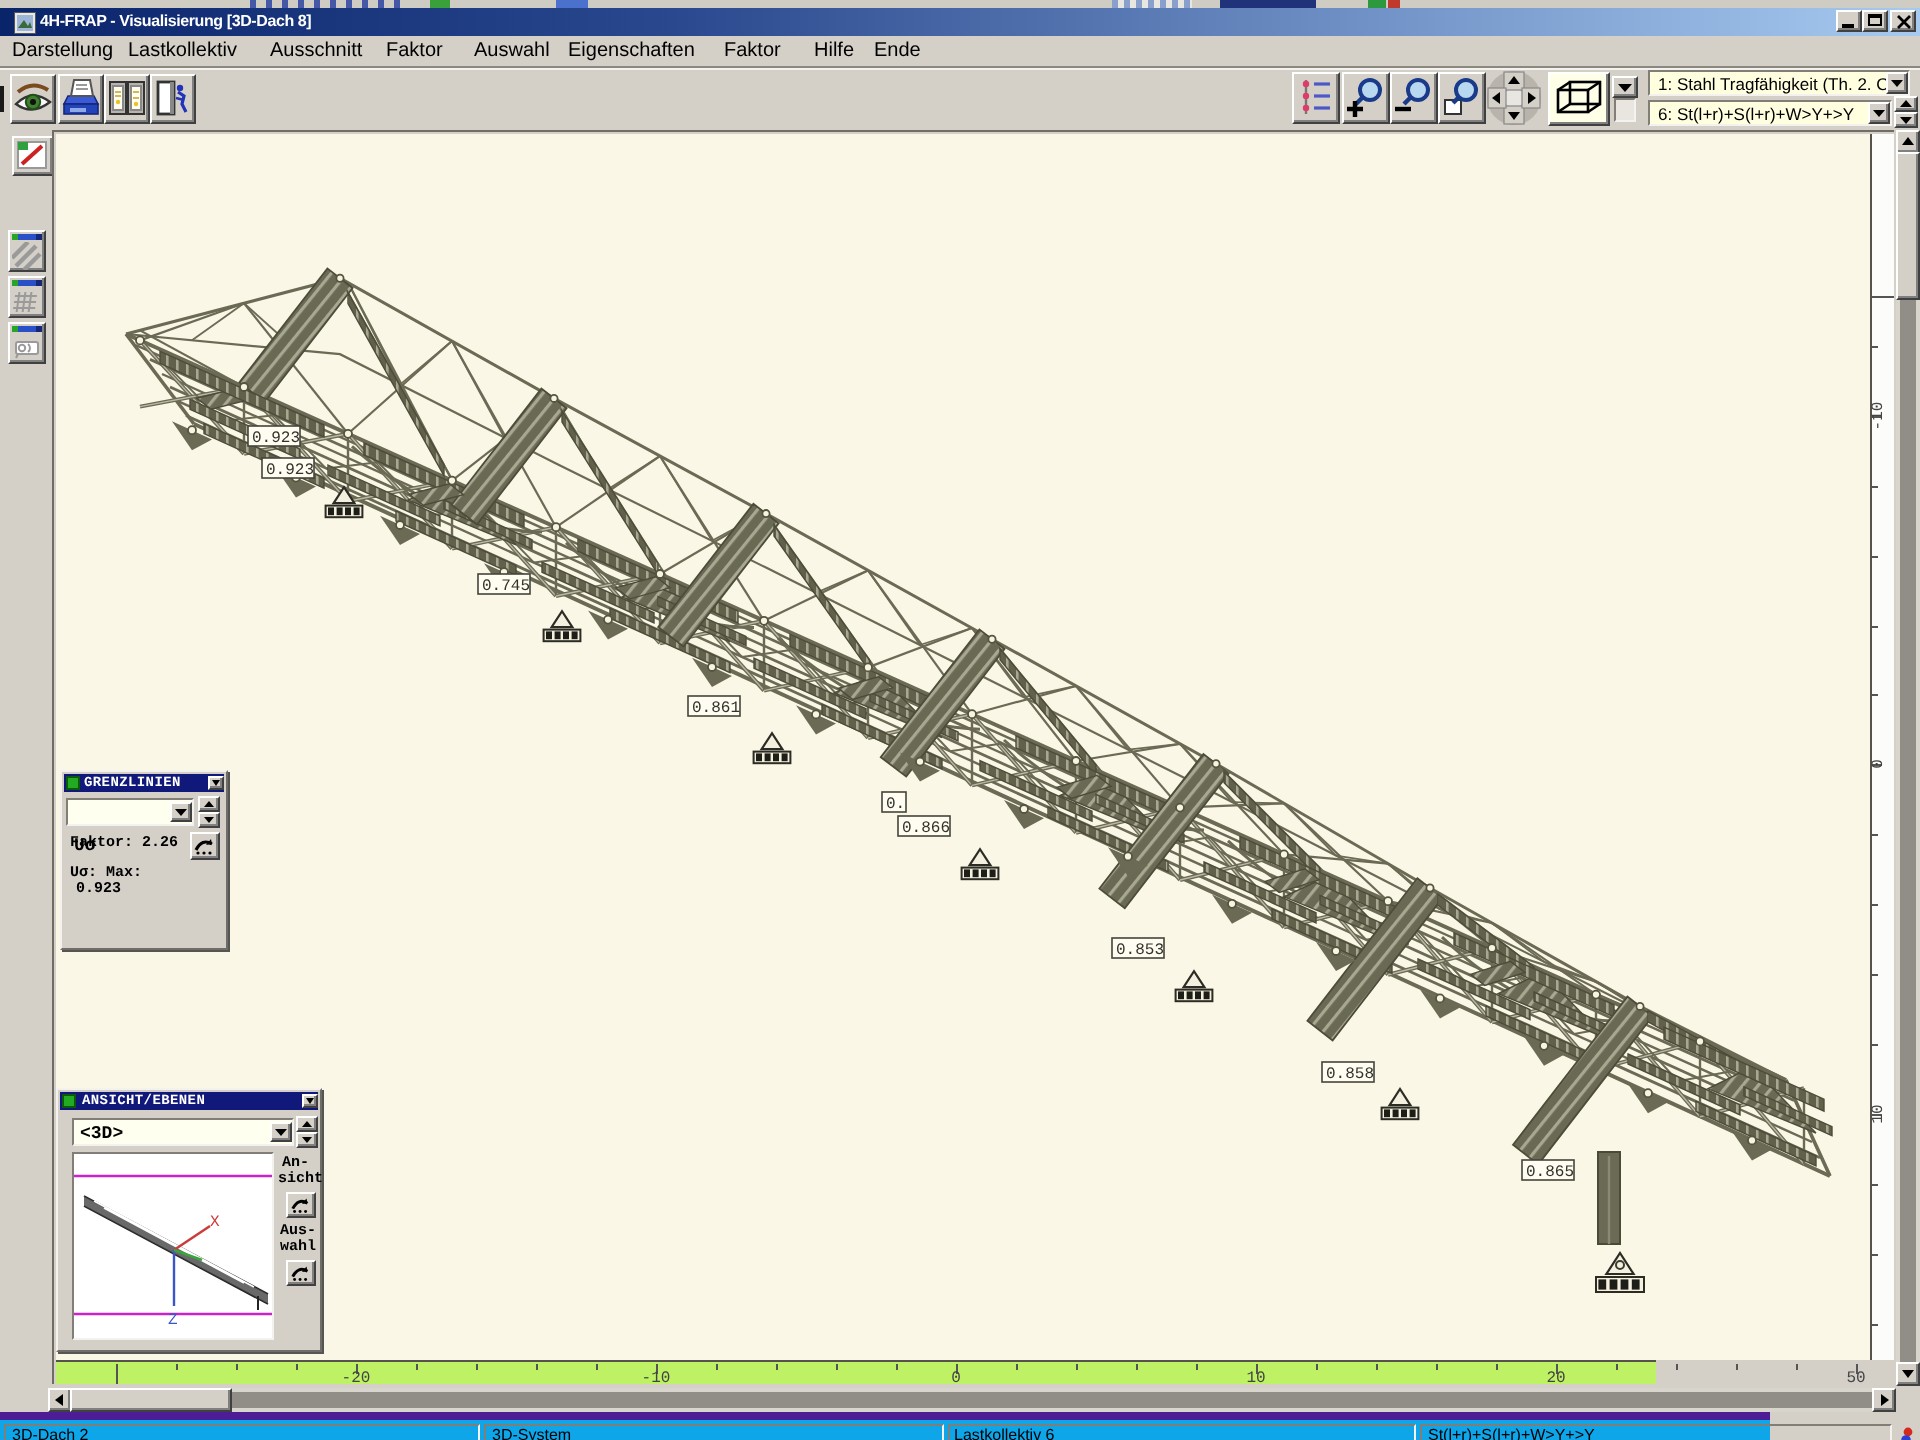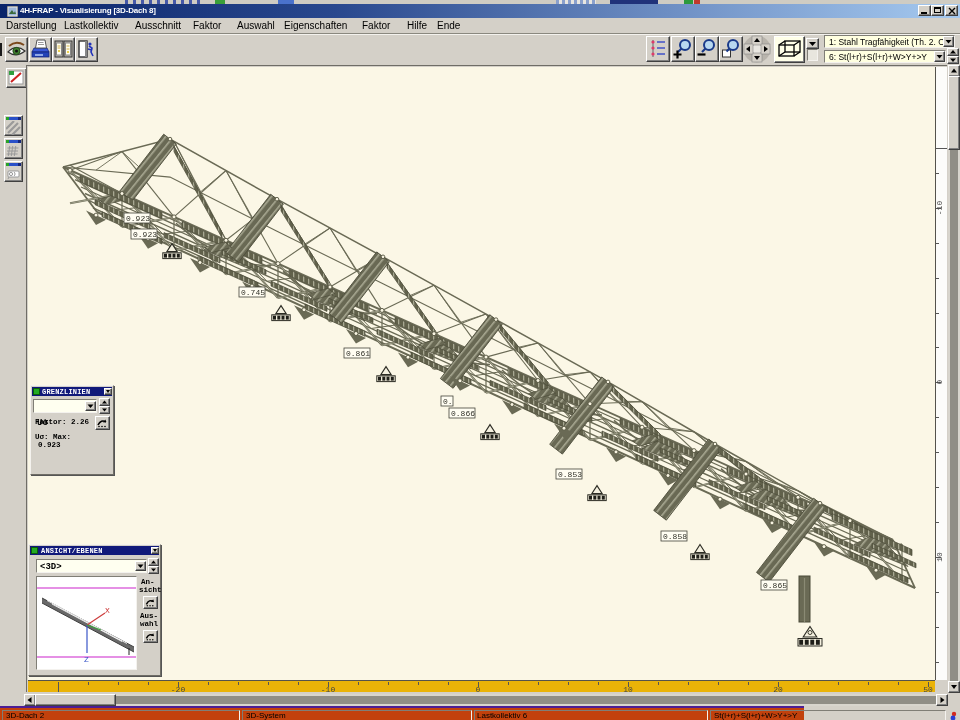--- a/index.html
+++ b/index.html
@@ -603,21 +603,21 @@
 <rect x="421" y="341" width="26" height="10" fill="#fffdf2" stroke="#44443a" stroke-width="0.8"></rect>
 <text x="423" y="349" font-family="Liberation Mono" font-size="8" fill="#33332a">0.866</text>
 <rect x="528" y="402" width="26" height="10" fill="#fffdf2" stroke="#44443a" stroke-width="0.8"></rect>
 <text x="530" y="410" font-family="Liberation Mono" font-size="8" fill="#33332a">0.853</text>
 <rect x="633" y="464" width="26" height="10" fill="#fffdf2" stroke="#44443a" stroke-width="0.8"></rect>
 <text x="635" y="472" font-family="Liberation Mono" font-size="8" fill="#33332a">0.858</text>
 <rect x="733" y="513" width="26" height="10" fill="#fffdf2" stroke="#44443a" stroke-width="0.8"></rect>
 <text x="735" y="521" font-family="Liberation Mono" font-size="8" fill="#33332a">0.865</text>
 </svg>
 </div>
-<div class="abs" style="left:28px;top:680px;width:907px;height:12px;background:#eab308;border-top:1px solid #55534c">
+<div class="abs" style="left:28px;top:680px;width:800px;height:12px;background:#bef264;border-top:1px solid #55534c">
     <div style="position:absolute;left:30px;top:1px;width:1px;height:10px;background:#555"></div>
     <div style="position:absolute;left:60px;top:1px;width:1px;height:3px;background:#555"></div>
     <div style="position:absolute;left:90px;top:1px;width:1px;height:3px;background:#555"></div>
     <div style="position:absolute;left:120px;top:1px;width:1px;height:3px;background:#555"></div>
     <div style="position:absolute;left:150px;top:1px;width:1px;height:5px;background:#555"></div>
     <div style="position:absolute;left:180px;top:1px;width:1px;height:3px;background:#555"></div>
     <div style="position:absolute;left:210px;top:1px;width:1px;height:3px;background:#555"></div>
     <div style="position:absolute;left:240px;top:1px;width:1px;height:3px;background:#555"></div>
     <div style="position:absolute;left:270px;top:1px;width:1px;height:3px;background:#555"></div>
     <div style="position:absolute;left:300px;top:1px;width:1px;height:5px;background:#555"></div>
@@ -693,21 +693,21 @@
     </div>
   <div class="btn" style="left:11px;top:0;width:81px;height:12px;background:#d4d0c8"></div>
   <div class="btn" style="left:912px;top:0;width:12px;height:12px">
       <svg width="10" height="10">
         <path d="M3.5 2 L7.5 5 L3.5 8 Z" fill="#000"></path>
       </svg>
     </div>
 </div>
 <div class="abs" style="left:0;top:694px;width:24px;height:12px;background:#d4d0c8"></div>
 
-<div class="abs" style="left:0;top:706px;width:804px;height:14px;background:#c2410c;border-top:2px solid #4c1d95">
+<div class="abs" style="left:0;top:706px;width:885px;height:14px;background:#0ea5e9;border-top:4px solid #4c1d95">
   <div class="abs sunken" style="left:2px;top:2px;width:238px;height:11px;font-size:8px;padding-left:3px">3D-Dach 2</div>
   <div class="abs sunken" style="left:242px;top:2px;width:230px;height:11px;font-size:8px;padding-left:3px">3D-System</div>
   <div class="abs sunken" style="left:474px;top:2px;width:234px;height:11px;font-size:8px;padding-left:2px">Lastkollektiv 6</div>
   <div class="abs sunken" style="left:710px;top:2px;width:236px;height:11px;font-size:8px;padding-left:3px">St(l+r)+S(l+r)+W&gt;Y+&gt;Y</div>
   <div class="abs" style="left:949px;top:3px;width:9px;height:10px">
     <svg width="9" height="10">
         <circle cx="5" cy="3" r="2.2" fill="#d42a1e"></circle>
         <circle cx="4" cy="7" r="2.4" fill="#2a3ed4"></circle>
       </svg>
   </div>

